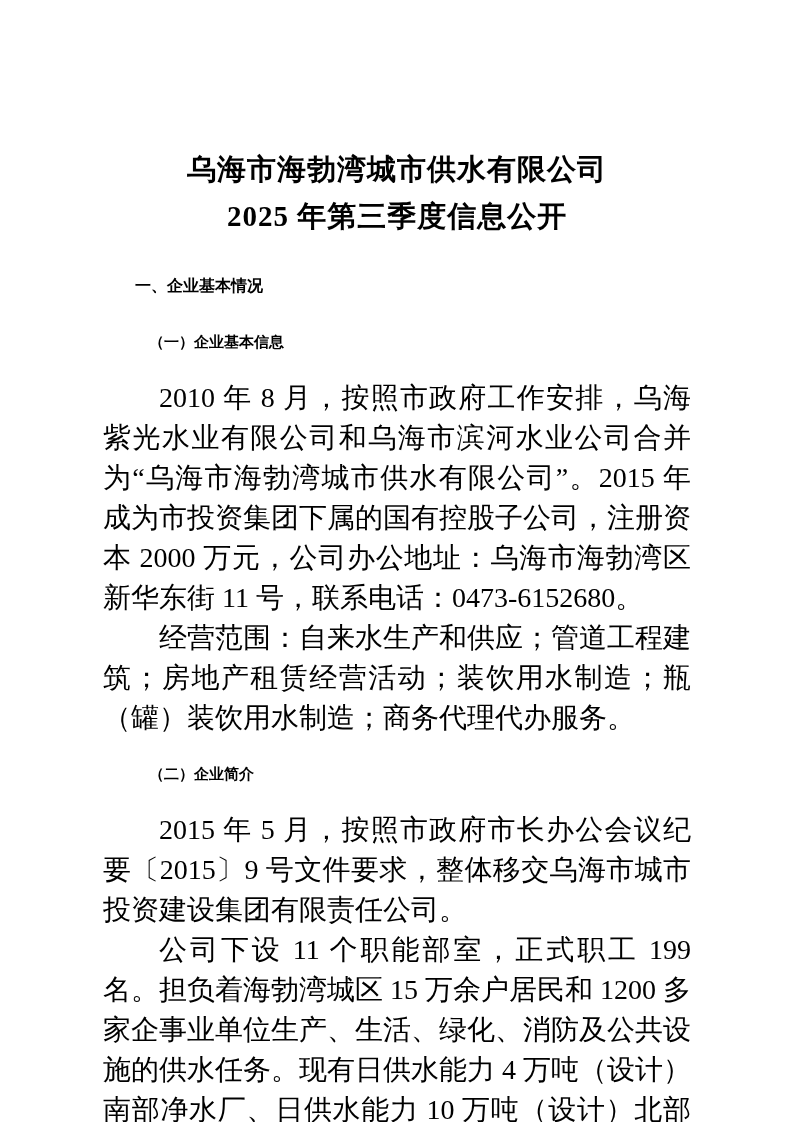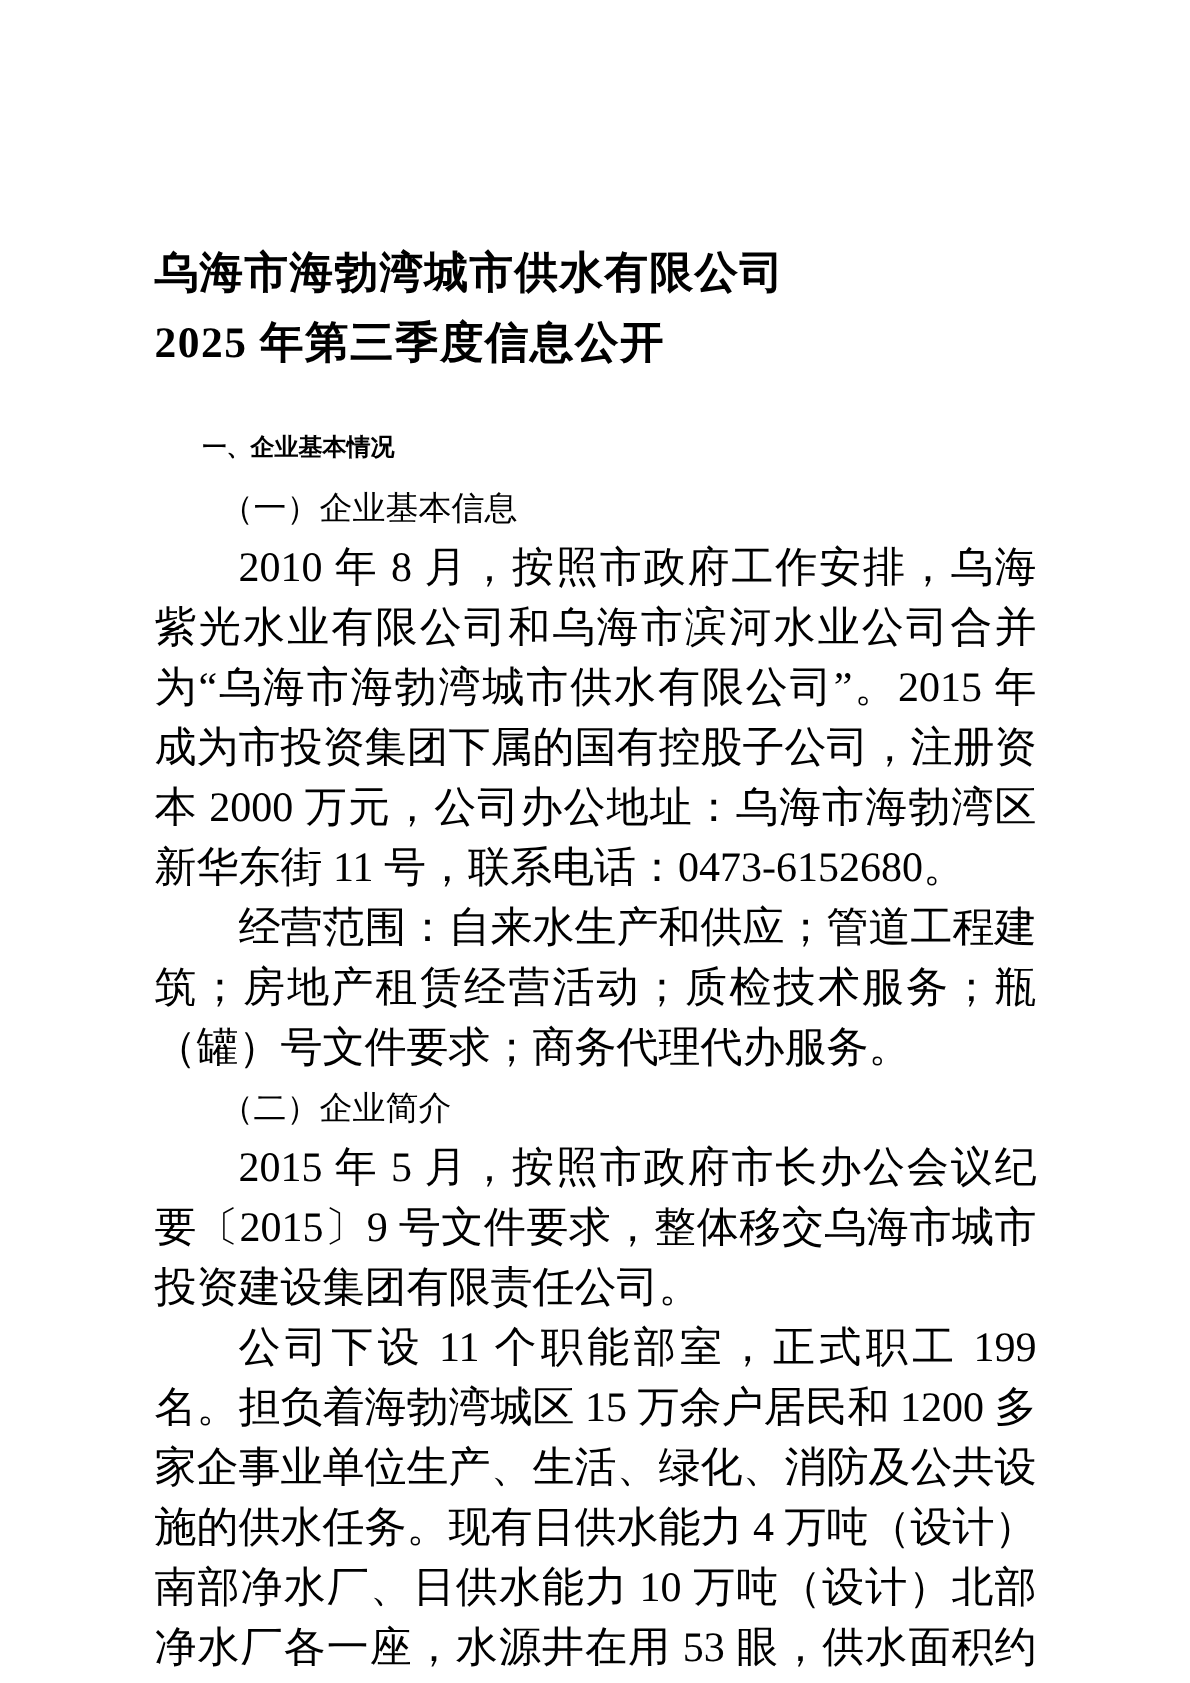--- a/index.html
+++ b/index.html
@@ -13,43 +13,44 @@
     height: 1122px;
     margin: 0 auto;
     background: #ffffff;
     box-sizing: border-box;
     padding: 145px 102px 0 103px;
     overflow: hidden;
     color: #000000;
     font-family: "Liberation Serif", "DejaVu Serif", serif;
   }
   .doc-title {
-    margin: 14px 0 26px 0;
+    margin: 1px 0 26px 0;
+    text-align: center;
     font-size: 29px;
     font-weight: bold;
     line-height: 47px;
     letter-spacing: 1px;
     font-family: "Liberation Serif", "DejaVu Serif", serif;
   }
   .doc-title .title-line {
     display: block;
     white-space: nowrap;
   }
   .section-heading {
     margin: 0;
     font-size: 16px;
     font-weight: bold;
     line-height: 40px;
     text-indent: 2em;
     font-family: "Liberation Sans", "DejaVu Sans", sans-serif;
   }
   .sub-heading {
-    margin: 0;
-    font-size: 22px;
-    font-weight: normal;
+    margin: 16px;
+    font-size: 15px;
+    font-weight: bold;
     line-height: 40px;
     text-indent: 2em;
     font-family: "Liberation Serif", "DejaVu Serif", serif;
   }
   .body-para {
     margin: 0;
     font-size: 28px;
     line-height: 40px;
     text-indent: 2em;
     text-align: justify;
@@ -66,21 +67,21 @@
     <span class="title-line">乌海市海勃湾城市供水有限公司</span>
     <span class="title-line">2025 年第三季度信息公开</span>
   </h1>
 
   <h2 class="section-heading">一、企业基本情况</h2>
 
   <h3 class="sub-heading">（一）企业基本信息</h3>
 
   <p class="body-para">2010 年 8 月，按照市政府工作安排，乌海紫光水业有限公司和乌海市滨河水业公司合并为“乌海市海勃湾城市供水有限公司”。2015 年成为市投资集团下属的国有控股子公司，注册资本 2000 万元，公司办公地址：乌海市海勃湾区新华东街 11 号，联系电话：0473-6152680。</p>
 
-  <p class="body-para">经营范围：自来水生产和供应；管道工程建筑；房地产租赁经营活动；质检技术服务；瓶（罐）号文件要求；商务代理代办服务。</p>
+  <p class="body-para">经营范围：自来水生产和供应；管道工程建筑；房地产租赁经营活动；装饮用水制造；瓶（罐）装饮用水制造；商务代理代办服务。</p>
 
   <h3 class="sub-heading">（二）企业简介</h3>
 
   <p class="body-para">2015 年 5 月，按照市政府市长办公会议纪要〔2015〕9 号文件要求，整体移交乌海市城市投资建设集团有限责任公司。</p>
 
   <p class="body-para">公司下设 11 个职能部室，正式职工 199 名。担负着海勃湾城区 15 万余户居民和 1200 多家企事业单位生产、生活、绿化、消防及公共设施的供水任务。现有日供水能力 4 万吨（设计）南部净水厂、日供水能力 10 万吨（设计）北部净水厂各一座，水源井在用 53 眼，供水面积约 50km²，供水人口约 30 万，DN75</p>
 
 </div>
 
 </body></html>

